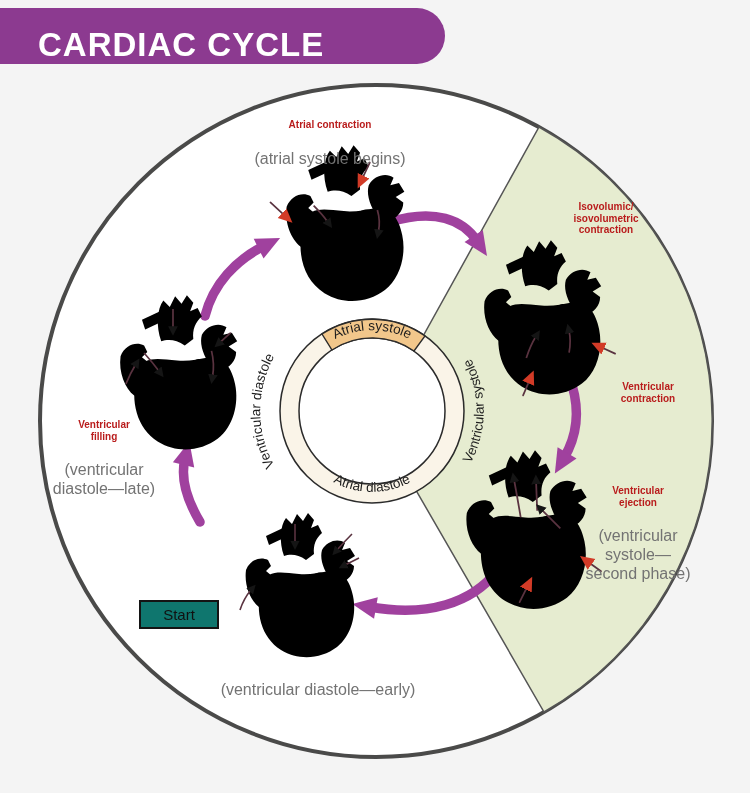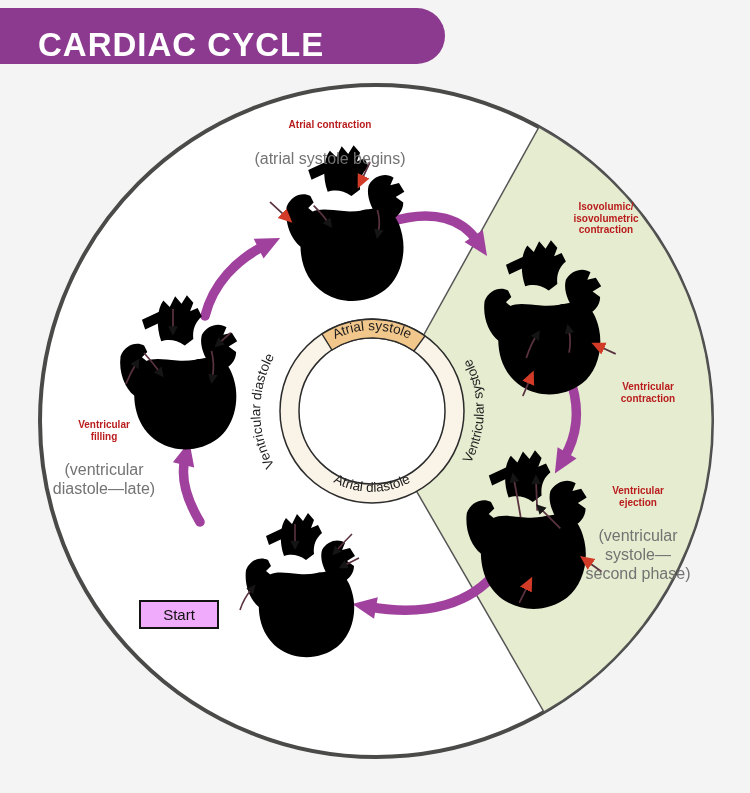--- a/index.html
+++ b/index.html
@@ -35,21 +35,21 @@
   }
   svg.diagram{position:absolute;left:0;top:0;}
   .stage-label{
     position:absolute;transform:translateX(-50%);
     text-align:center;line-height:1.18;white-space:pre-line;z-index:4;
   }
   .stage-label .name{font-weight:bold;font-size:10px;color:#b91c1c;}
   .stage-label .detail{font-size:16px;color:#737373;}
   .start-box{
     position:absolute;left:139px;top:600px;width:76px;height:25px;
-    background:#f0abfc;border:2px solid #141414;
+    background:#0f766e;border:2px solid #141414;
     display:flex;align-items:center;justify-content:center;
     font-size:15px;color:#111;z-index:4;
   }
   .ring-text{font-size:13.5px;fill:#1d1d1d;}
   .heart path{stroke:#5a3340;stroke-width:1.6;stroke-linejoin:round;}
   .heart--relaxed{--vessel:var(--heart-light);--atria:var(--heart-light);--wall:var(--heart-wall);--cavity:var(--heart-cavity);}
   .heart--asystole{--vessel:var(--heart-light);--atria:var(--heart-atria-contracted);--wall:var(--heart-wall);--cavity:var(--heart-cavity);}
   .heart--vsystole{--vessel:var(--heart-light);--atria:var(--heart-light);--wall:var(--heart-contracted);--cavity:var(--heart-cavity-contracted);}
   .flow{stroke:#151515;stroke-width:2;fill:none;}
   .red-arrow{stroke:var(--arrow-red);stroke-width:3.4;fill:none;stroke-linecap:round;}
@@ -181,20 +181,21 @@
 
 <div class="stage-label" style="left:638px;top:466px;">
   <div class="name">Ventricular
 ejection</div>
   <div class="detail">(ventricular
 systole—
 second phase)</div>
 </div>
 
 <div class="stage-label" style="left:318px;top:662px;">
+  <div class="detail">(ventricular diastole—early)</div>
 </div>
 
 <div class="stage-label" style="left:104px;top:400px;">
   <div class="name">Ventricular
 filling</div>
   <div class="detail">(ventricular
 diastole—late)</div>
 </div>
 
 <div class="start-box">

